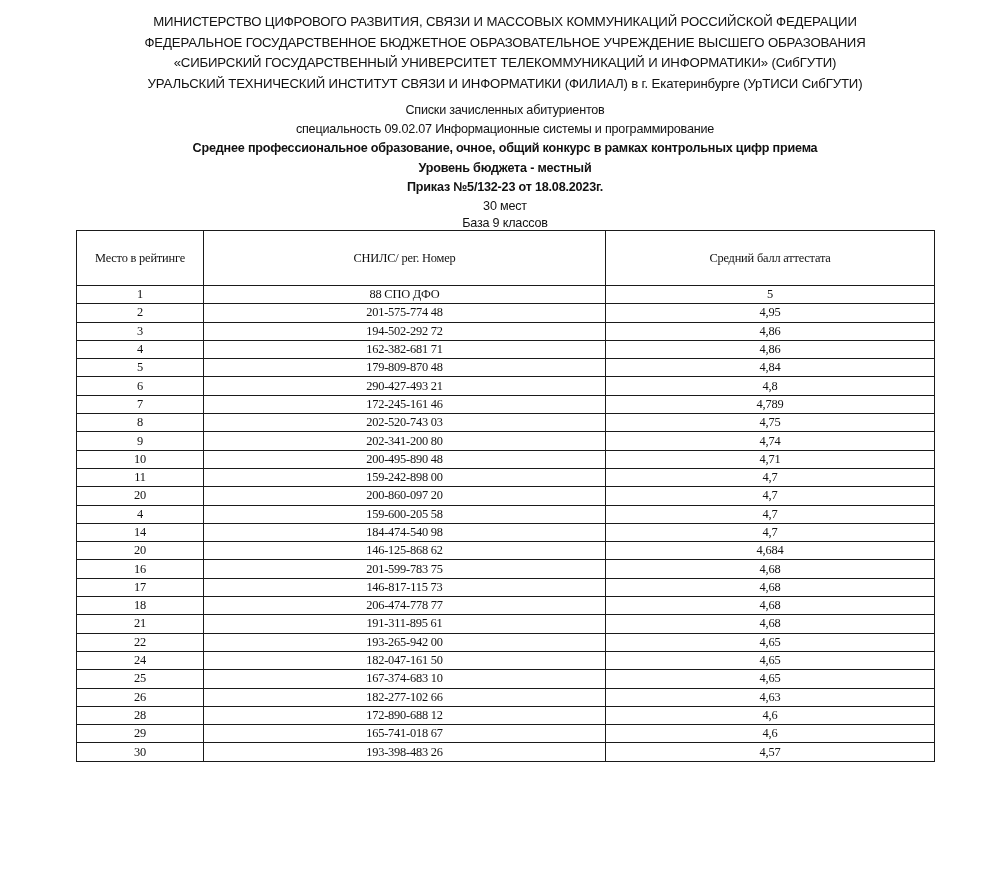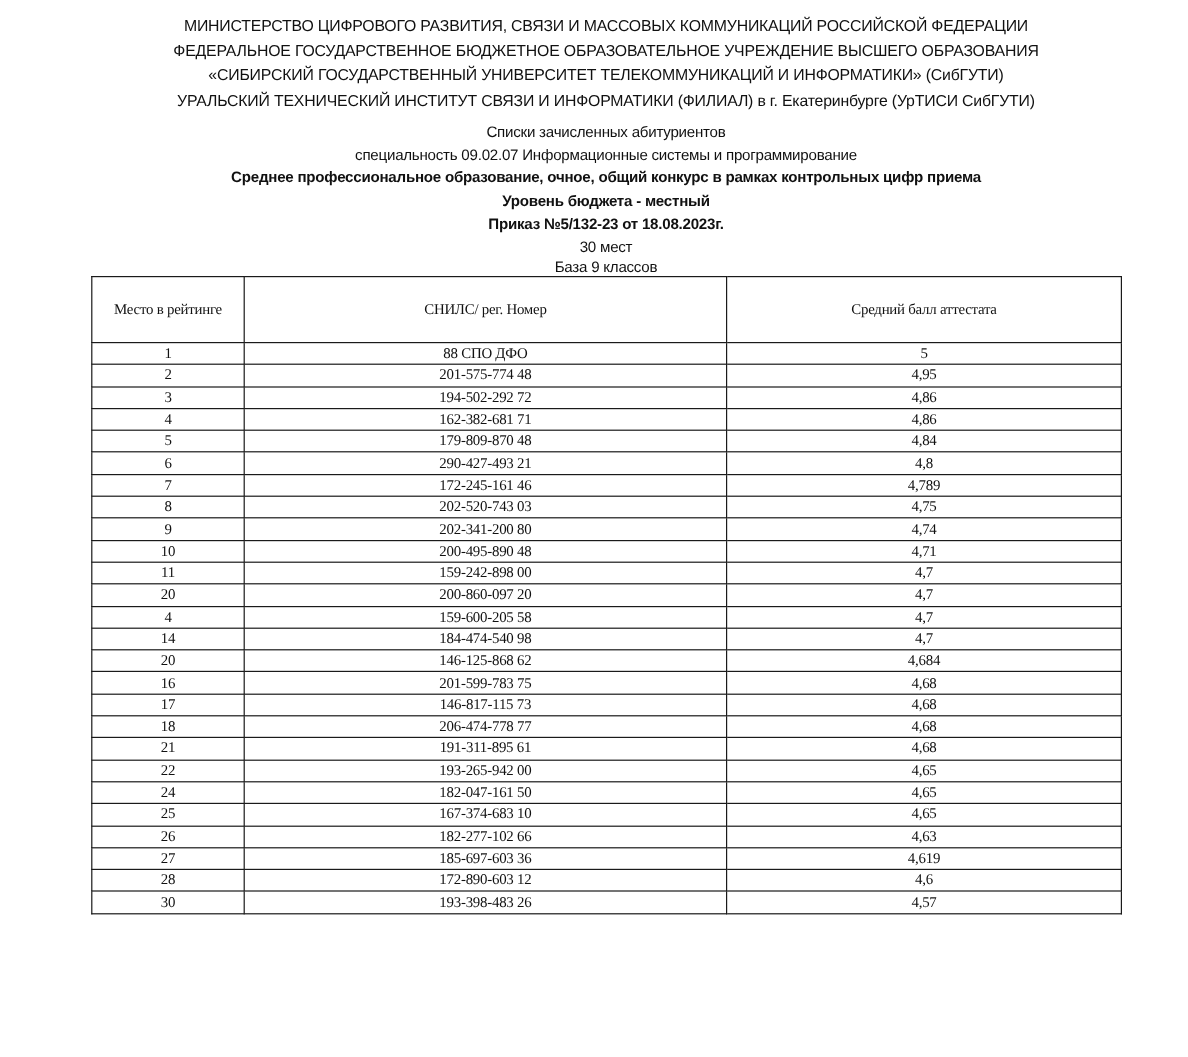--- a/index.html
+++ b/index.html
@@ -213,27 +213,27 @@
         <td>25</td>
         <td>167-374-683 10</td>
         <td>4,65</td>
       </tr>
       <tr>
         <td>26</td>
         <td>182-277-102 66</td>
         <td>4,63</td>
       </tr>
       <tr>
-        <td>27</td>
-        <td>185-697-603 36</td>
-        <td>4,619</td>
-      </tr>
-      <tr>
         <td>28</td>
-        <td>172-890-603 12</td>
+        <td>172-890-688 12</td>
+        <td>4,6</td>
+      </tr>
+      <tr>
+        <td>29</td>
+        <td>165-741-018 67</td>
         <td>4,6</td>
       </tr>
       <tr>
         <td>30</td>
         <td>193-398-483 26</td>
         <td>4,57</td>
       </tr>
     </tbody>
 </table>
 

